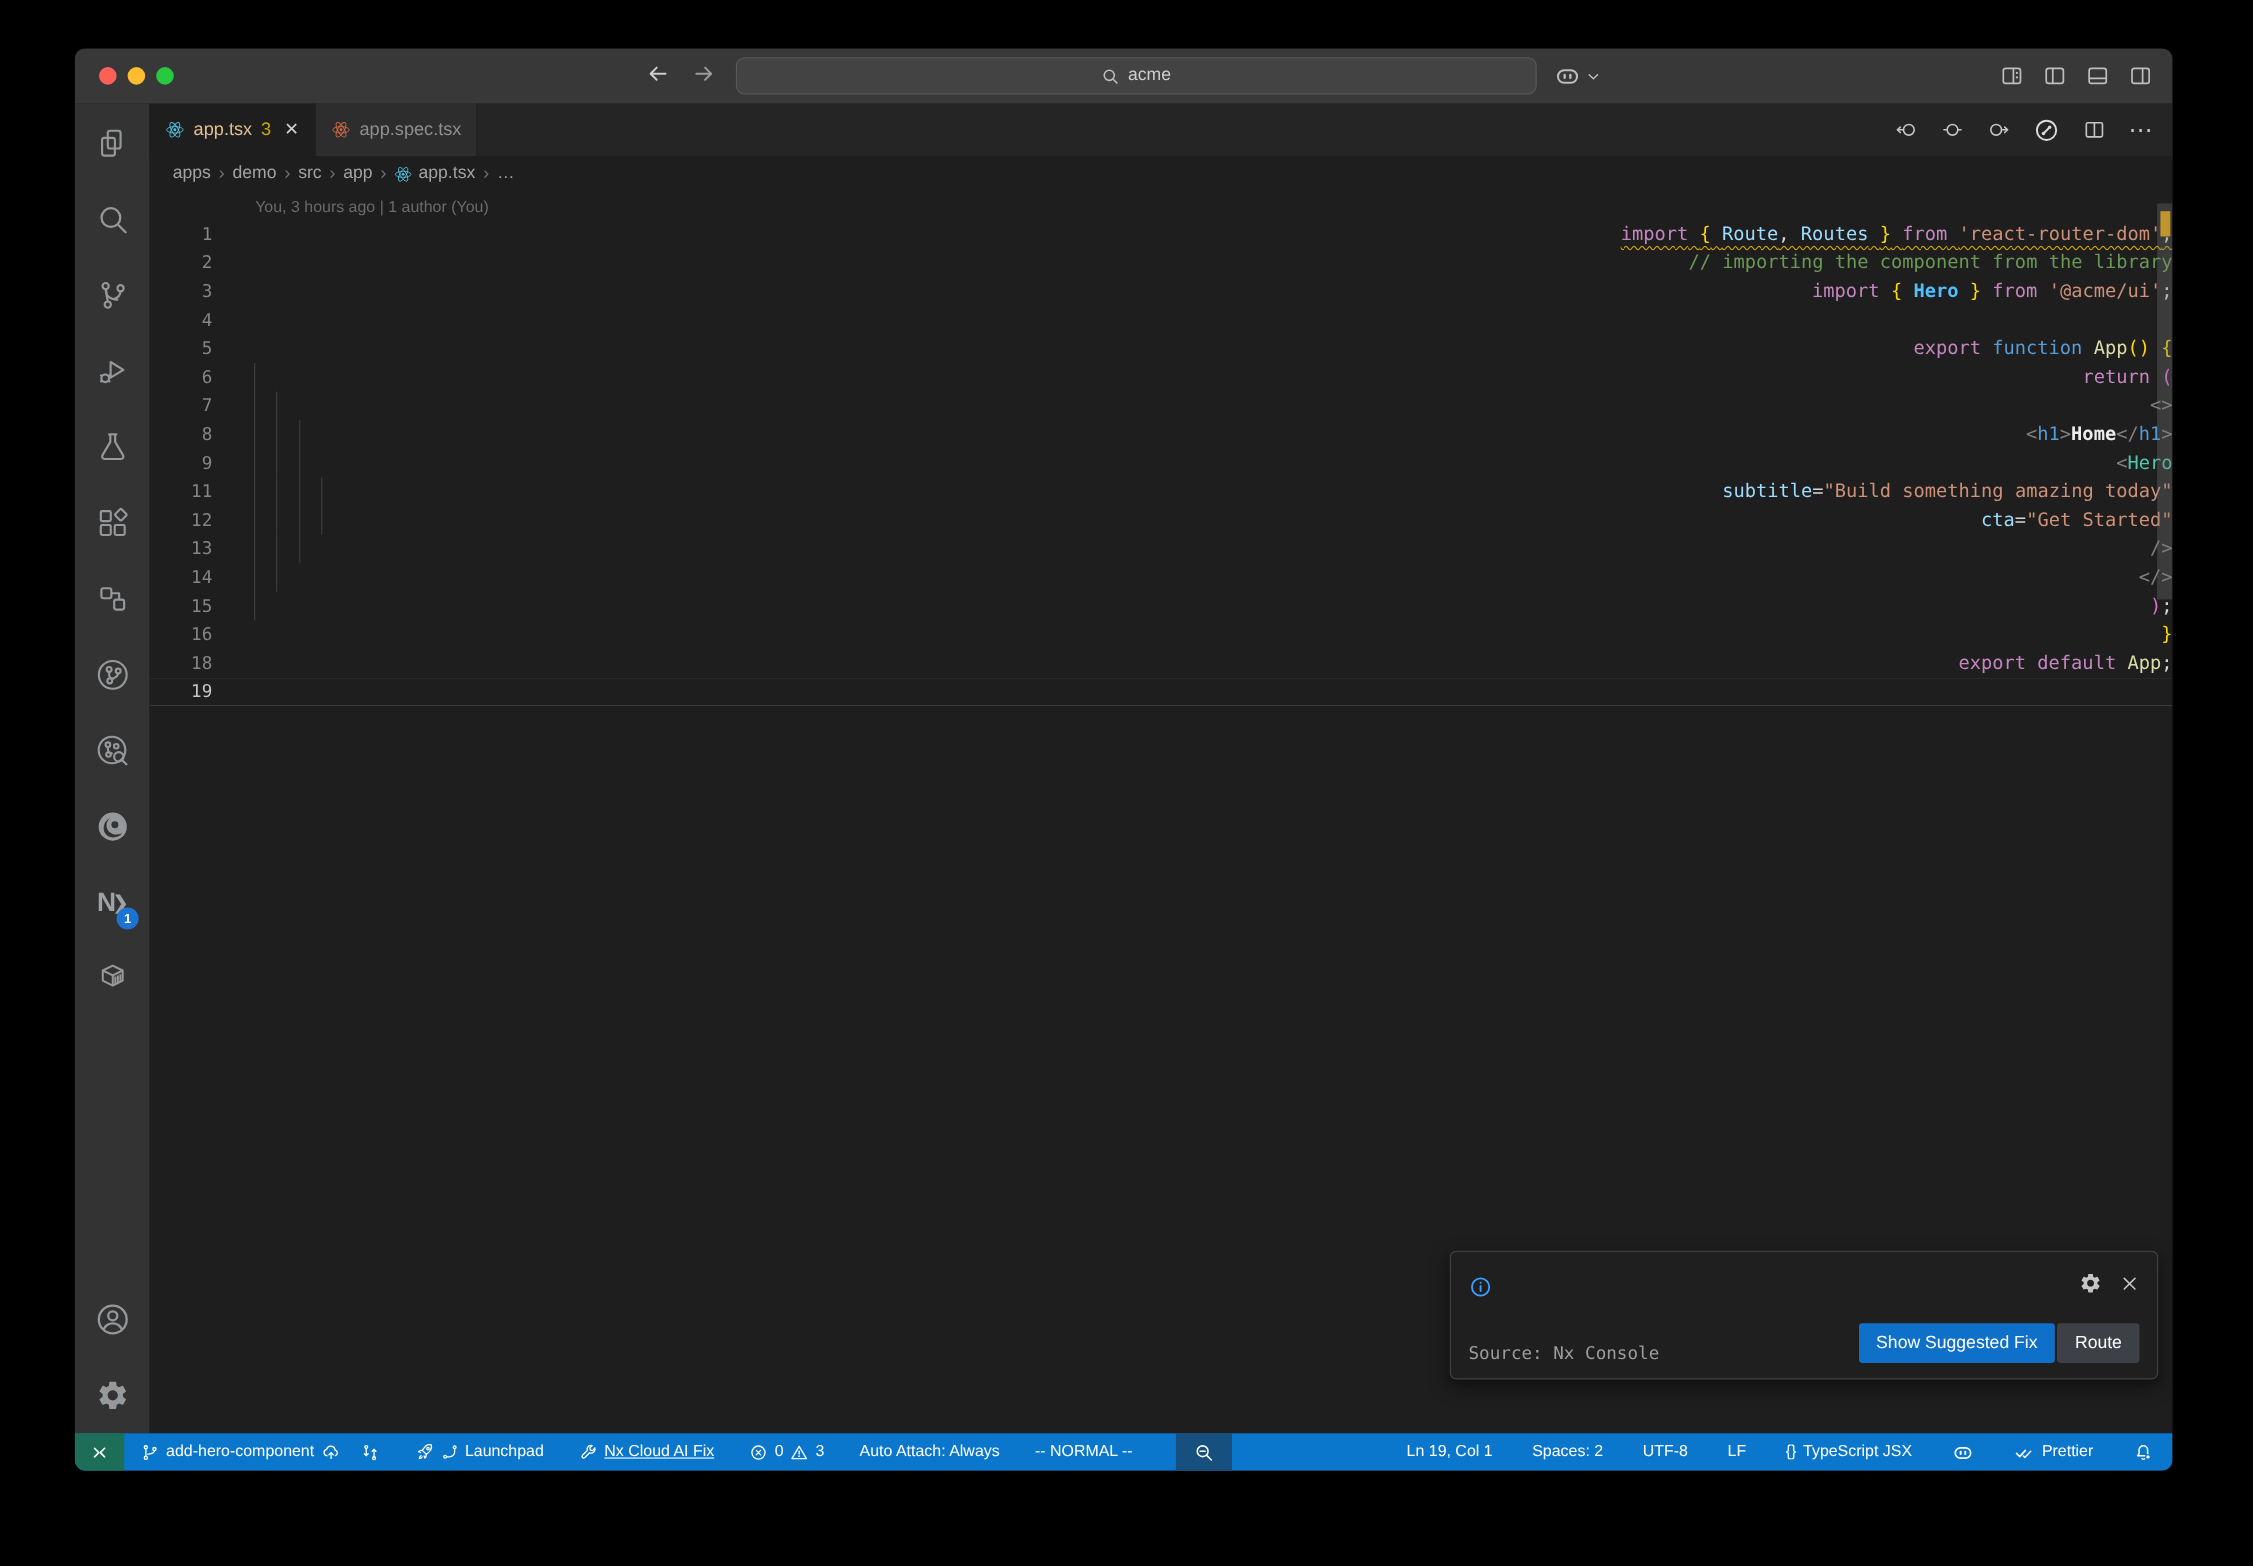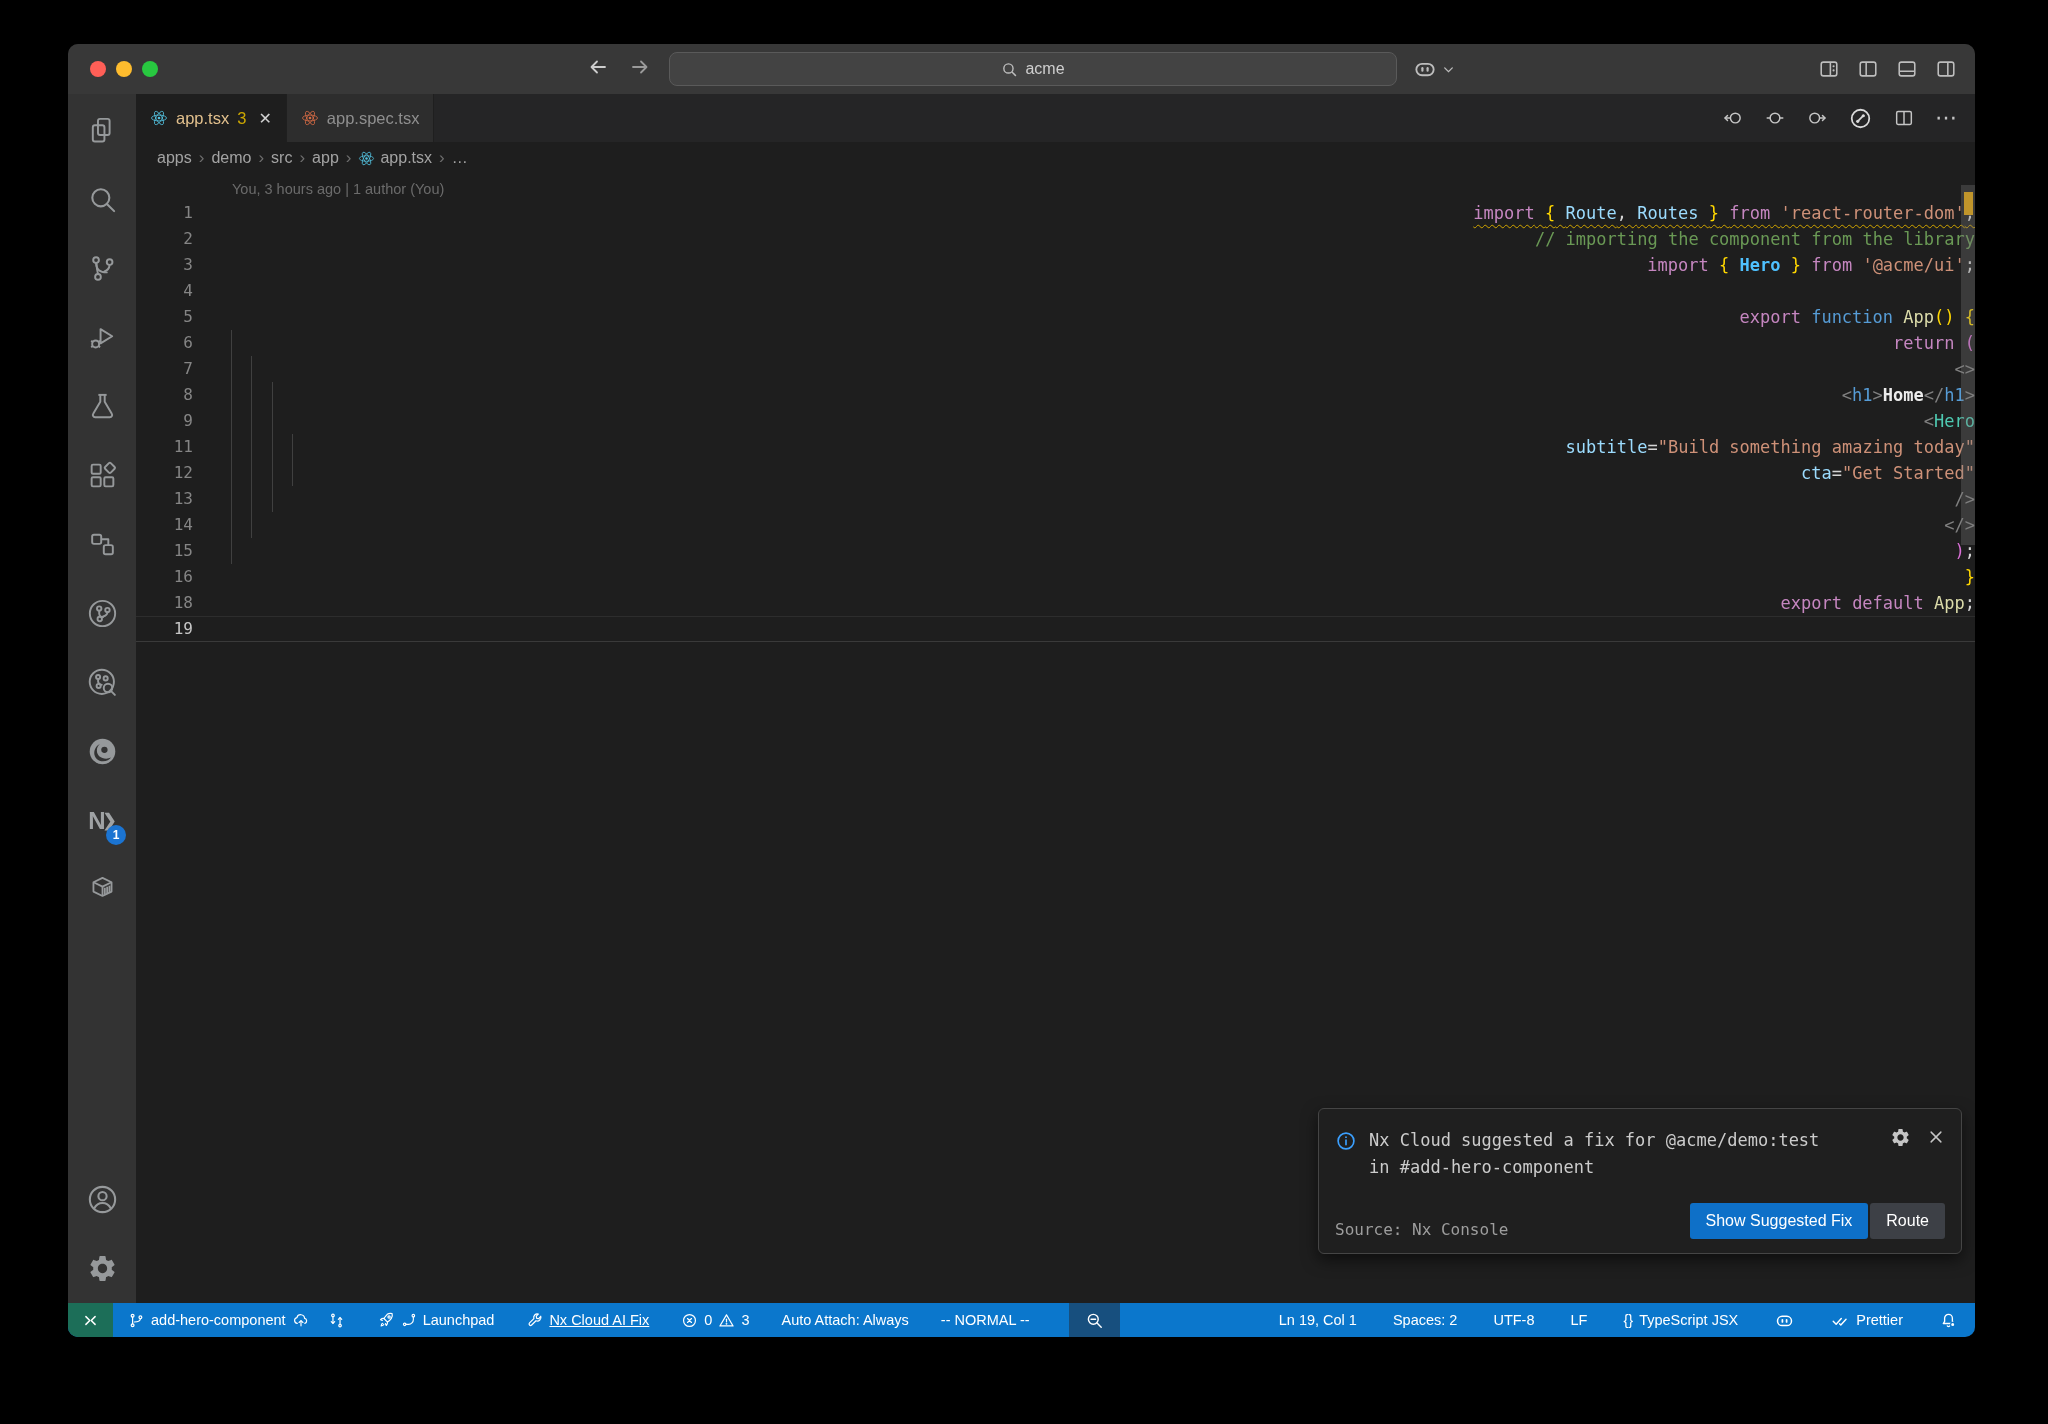--- a/index.html
+++ b/index.html
@@ -430,21 +430,20 @@
 
         <div class="toast">
           <div class="toast-top">
             <span style="margin-top:3px;">
               <svg width="22" height="22" viewBox="0 0 24 24" fill="none" stroke="#3ba0ff" stroke-width="1.8" stroke-linecap="round">
                   <circle cx="12" cy="12" r="8.6"></circle>
                   <path d="M12 11v5"></path>
                   <circle cx="12" cy="7.8" r="1" fill="#3ba0ff" stroke="none"></circle>
                 </svg>
             </span>
-            <span class="toast-msg">Nx Cloud suggested a fix for @acme/demo:test in #add-hero-component</span>
             <span class="toast-icons">
               <span>
                 <svg width="21" height="21" viewBox="0 0 24 24" fill="#c5c5c5">
                     <path d="M19.14 12.94c.04-.3.06-.61.06-.94 0-.32-.02-.64-.07-.94l2.03-1.58c.18-.14.23-.41.12-.61l-1.92-3.32c-.12-.22-.37-.29-.59-.22l-2.39.96c-.5-.38-1.03-.7-1.62-.94l-.36-2.54c-.04-.24-.24-.41-.48-.41h-3.84c-.24 0-.43.17-.47.41l-.36 2.54c-.59.24-1.13.57-1.62.94l-2.39-.96c-.22-.08-.47 0-.59.22L2.74 8.87c-.12.21-.08.47.12.61l2.03 1.58c-.05.3-.09.63-.09.94s.02.64.07.94l-2.03 1.58c-.18.14-.23.41-.12.61l1.92 3.32c.12.22.37.29.59.22l2.39-.96c.5.38 1.03.7 1.62.94l.36 2.54c.05.24.24.41.48.41h3.84c.24 0 .44-.17.47-.41l.36-2.54c.59-.24 1.13-.56 1.62-.94l2.39.96c.22.08.47 0 .59-.22l1.92-3.32c.12-.22.07-.47-.12-.61l-2.01-1.58zM12 15.6c-1.98 0-3.6-1.62-3.6-3.6s1.62-3.6 3.6-3.6 3.6 1.62 3.6 3.6-1.62 3.6-3.6 3.6z"></path>
                   </svg>
               </span>
               <span>
                 <svg width="18" height="18" viewBox="0 0 24 24" fill="none" stroke="#c5c5c5" stroke-width="1.9" stroke-linecap="round">
                     <path d="M5.5 5.5l13 13M18.5 5.5l-13 13"></path>
                   </svg>

